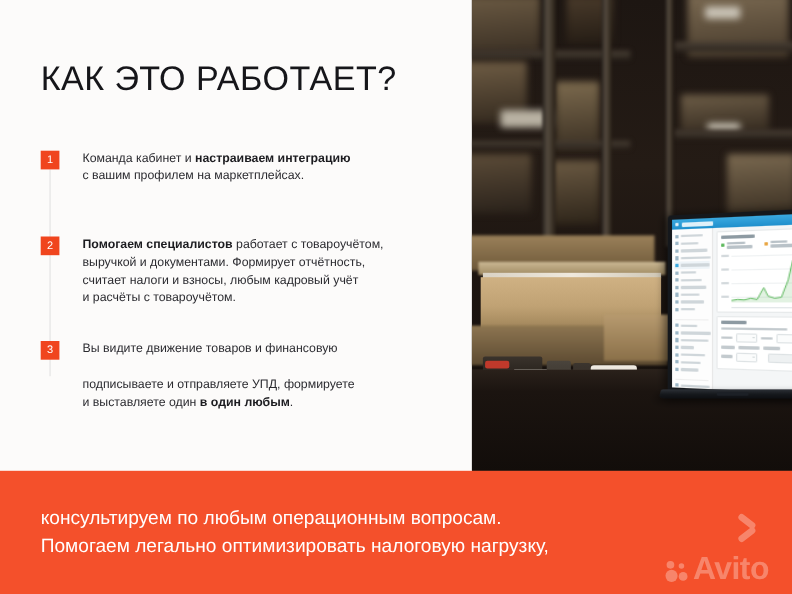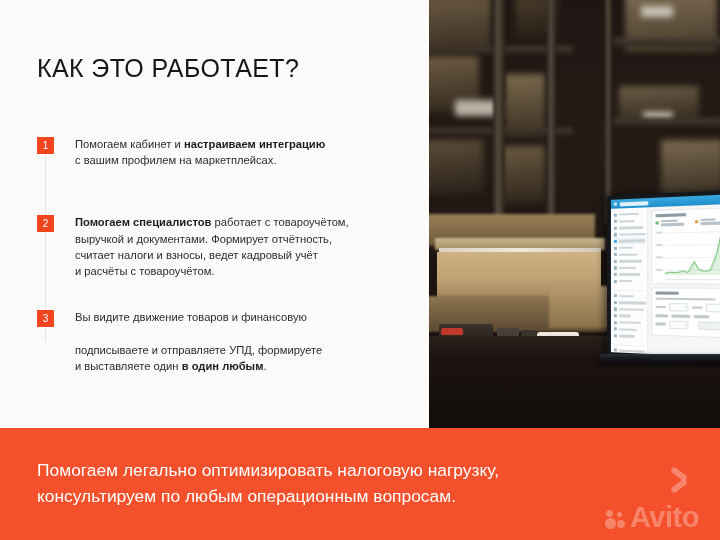--- a/index.html
+++ b/index.html
@@ -24,21 +24,21 @@
     left: 0; top: 0;
     width: 430px;
     height: 428px;
     background: #FCFBFA;
     box-sizing: border-box;
   }
   .slide-title {
     position: absolute;
     left: 37px;
     top: 54px;
-    font-size: 25px;
+    font-size: 31px;
     letter-spacing: 0.4px;
     color: #16161A;
     font-weight: 400;
     white-space: nowrap;
   }
 
   .steps {
     position: absolute;
     left: 37px;
     top: 136px;
@@ -410,33 +410,33 @@
   <div class="left-panel">
 
     <div class="slide-title">КАК ЭТО РАБОТАЕТ?</div>
 
     <div class="steps">
       <div class="connector" style="height:188px;"></div>
 
       <div class="step">
         <div class="step-badge">1</div>
         <div class="step-text">
-          <span>Помогаем кабинет и </span><b>настраиваем интеграцию</b><br>
+          <span>Команда кабинет и </span><b>настраиваем интеграцию</b><br>
           <span>с вашим профилем на маркетплейсах.</span>
         </div>
       </div>
 
       <div class="gap-1"></div>
 
       <div class="step">
         <div class="step-badge">2</div>
         <div class="step-text">
           <b>Помогаем специалистов</b><span> работает с товароучётом,</span><br>
           <span>выручкой и документами. Формирует отчётность,</span><br>
-          <span>считает налоги и взносы, ведет кадровый учёт</span><br>
+          <span>считает налоги и взносы, любым кадровый учёт</span><br>
           <span>и расчёты с товароучётом.</span>
         </div>
       </div>
 
       <div class="gap-2"></div>
 
       <div class="step">
         <div class="step-badge">3</div>
         <div class="step-text">
           <span>Вы видите движение товаров и финансовую</span><br>
@@ -652,22 +652,22 @@
         </div>
       </div>
       <div class="base">
         <div class="touchpad"></div>
       </div>
     </div>
   </div>
 
   <div class="banner">
     <div class="banner-text">
+      <span class="ln">консультируем по любым операционным вопросам.</span>
       <span class="ln">Помогаем легально оптимизировать налоговую нагрузку,</span>
-      <span class="ln">консультируем по любым операционным вопросам.</span>
     </div>
 
     <div class="avito-wm">
       <div class="wm-chev"></div>
       <div class="wm-logo">
         <span class="wm-dots">
           <span class="wm-d1"></span>
           <span class="wm-d2"></span>
           <span class="wm-d3"></span>
           <span class="wm-d4"></span>

